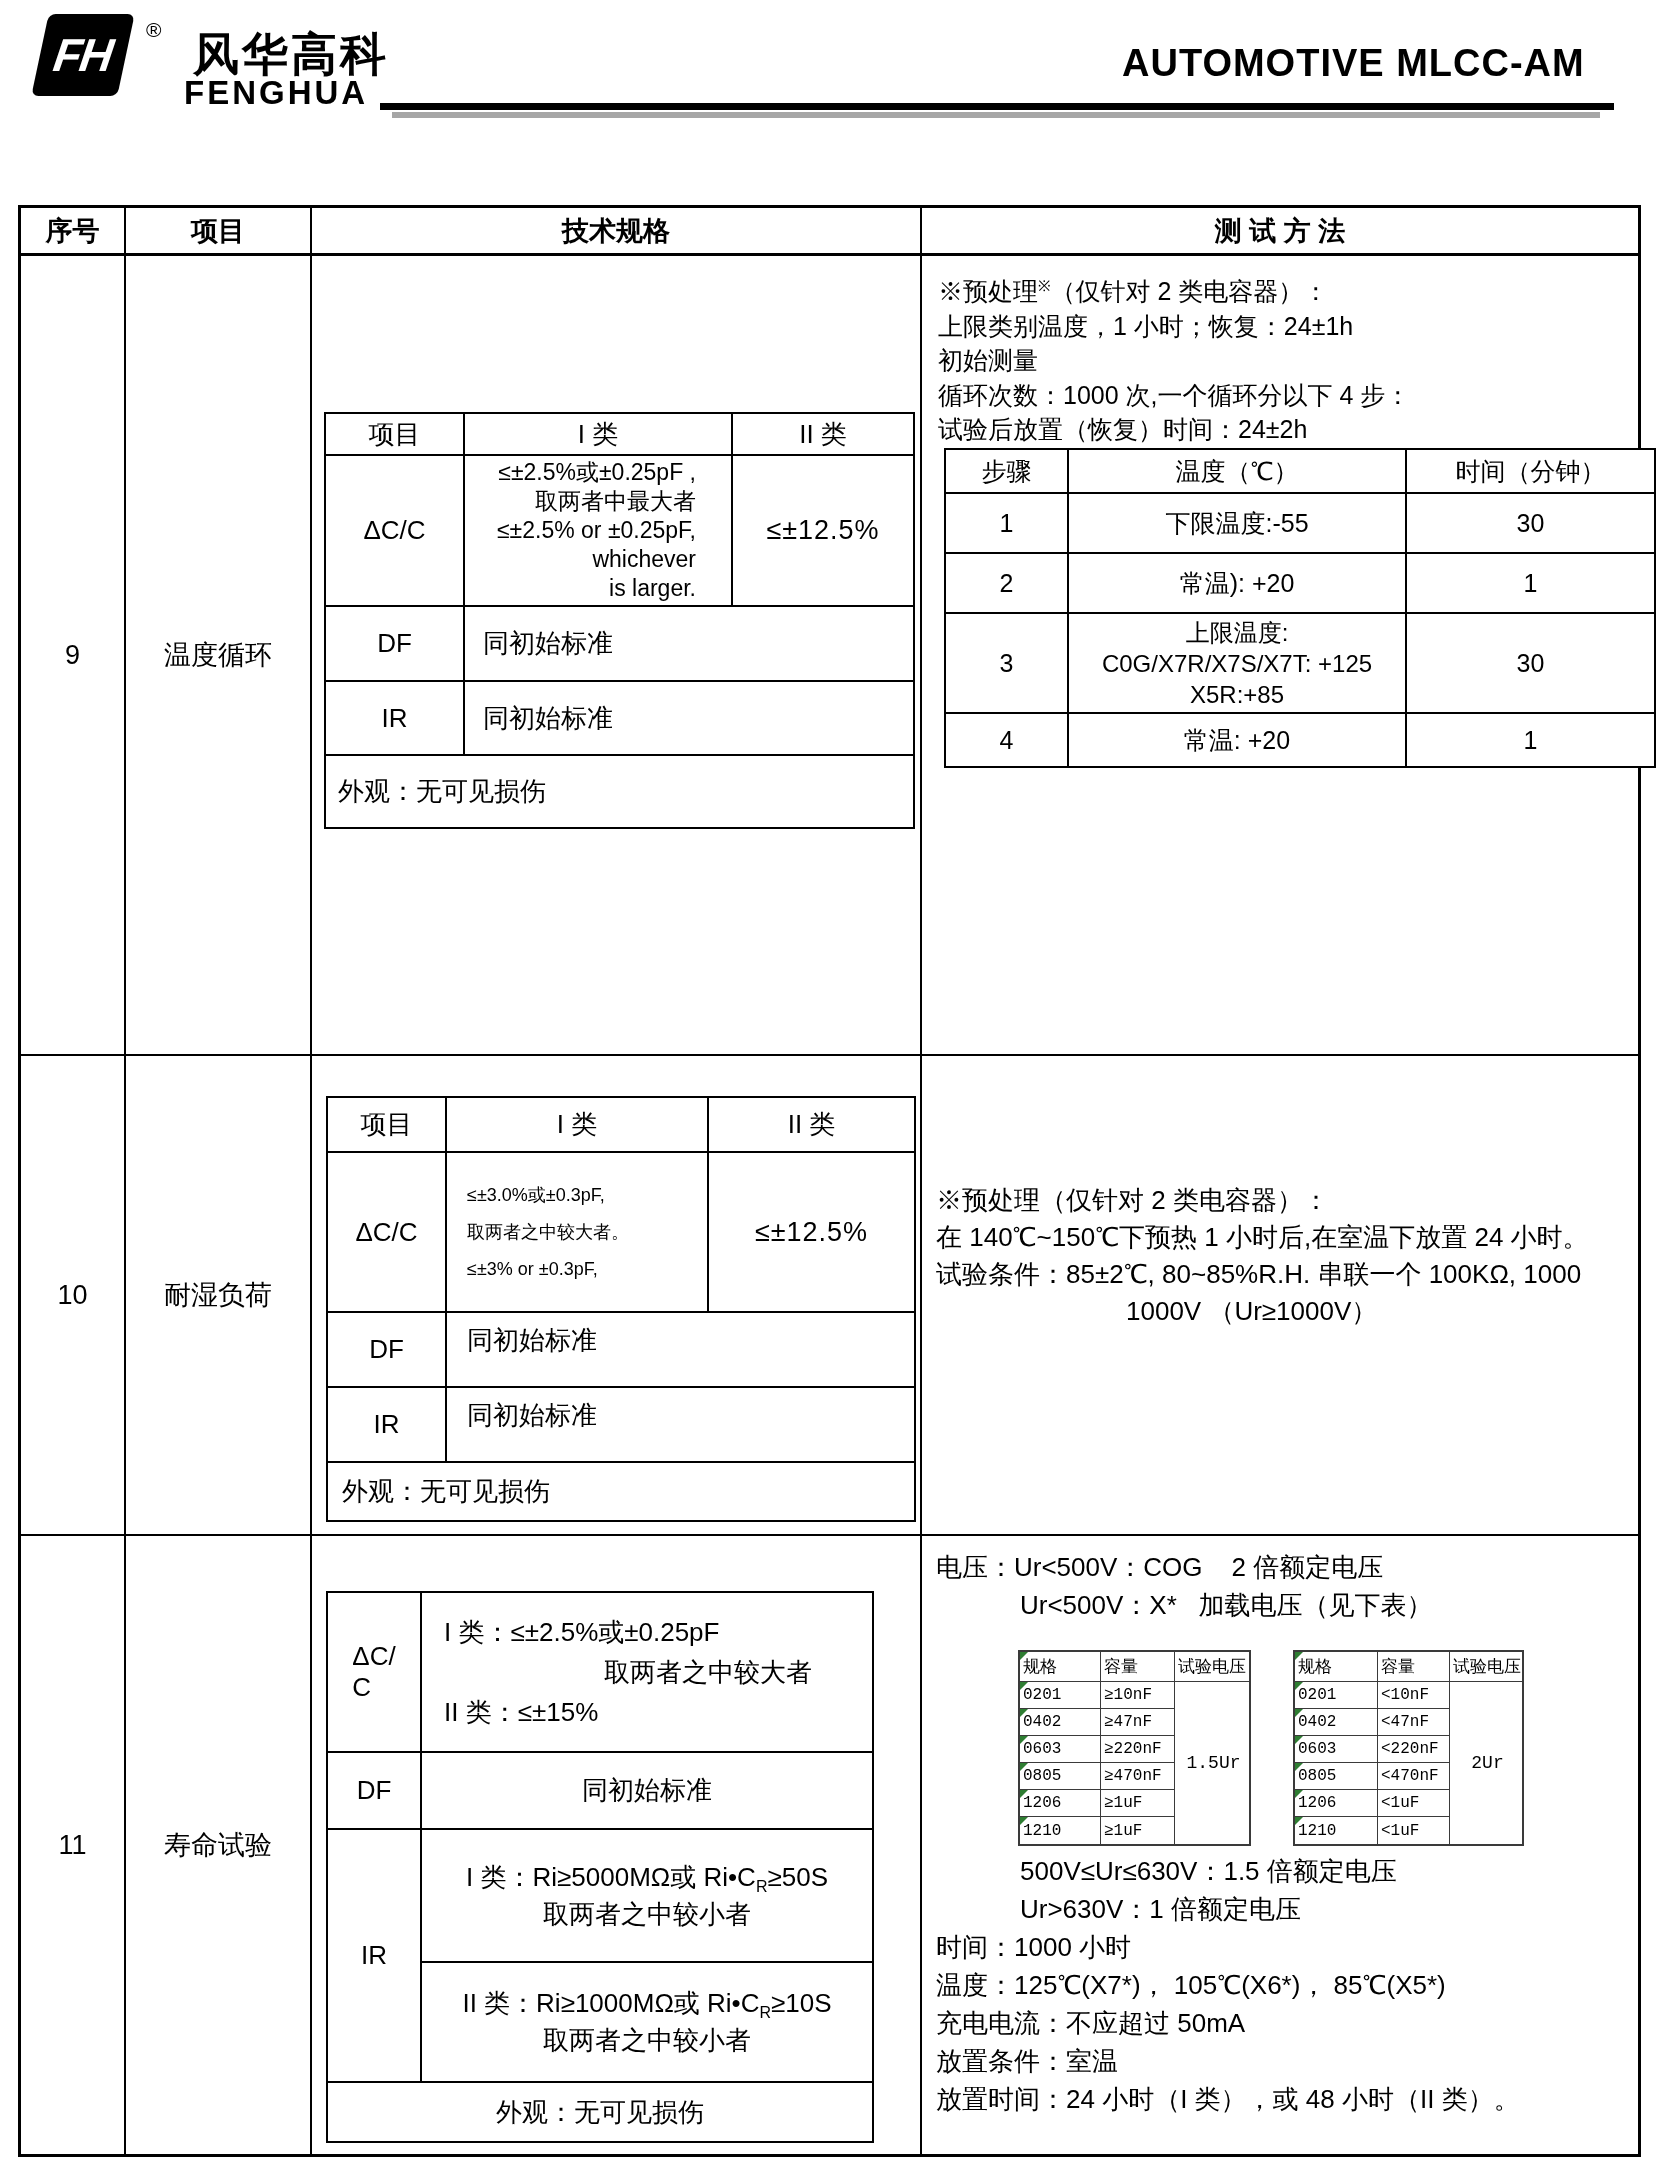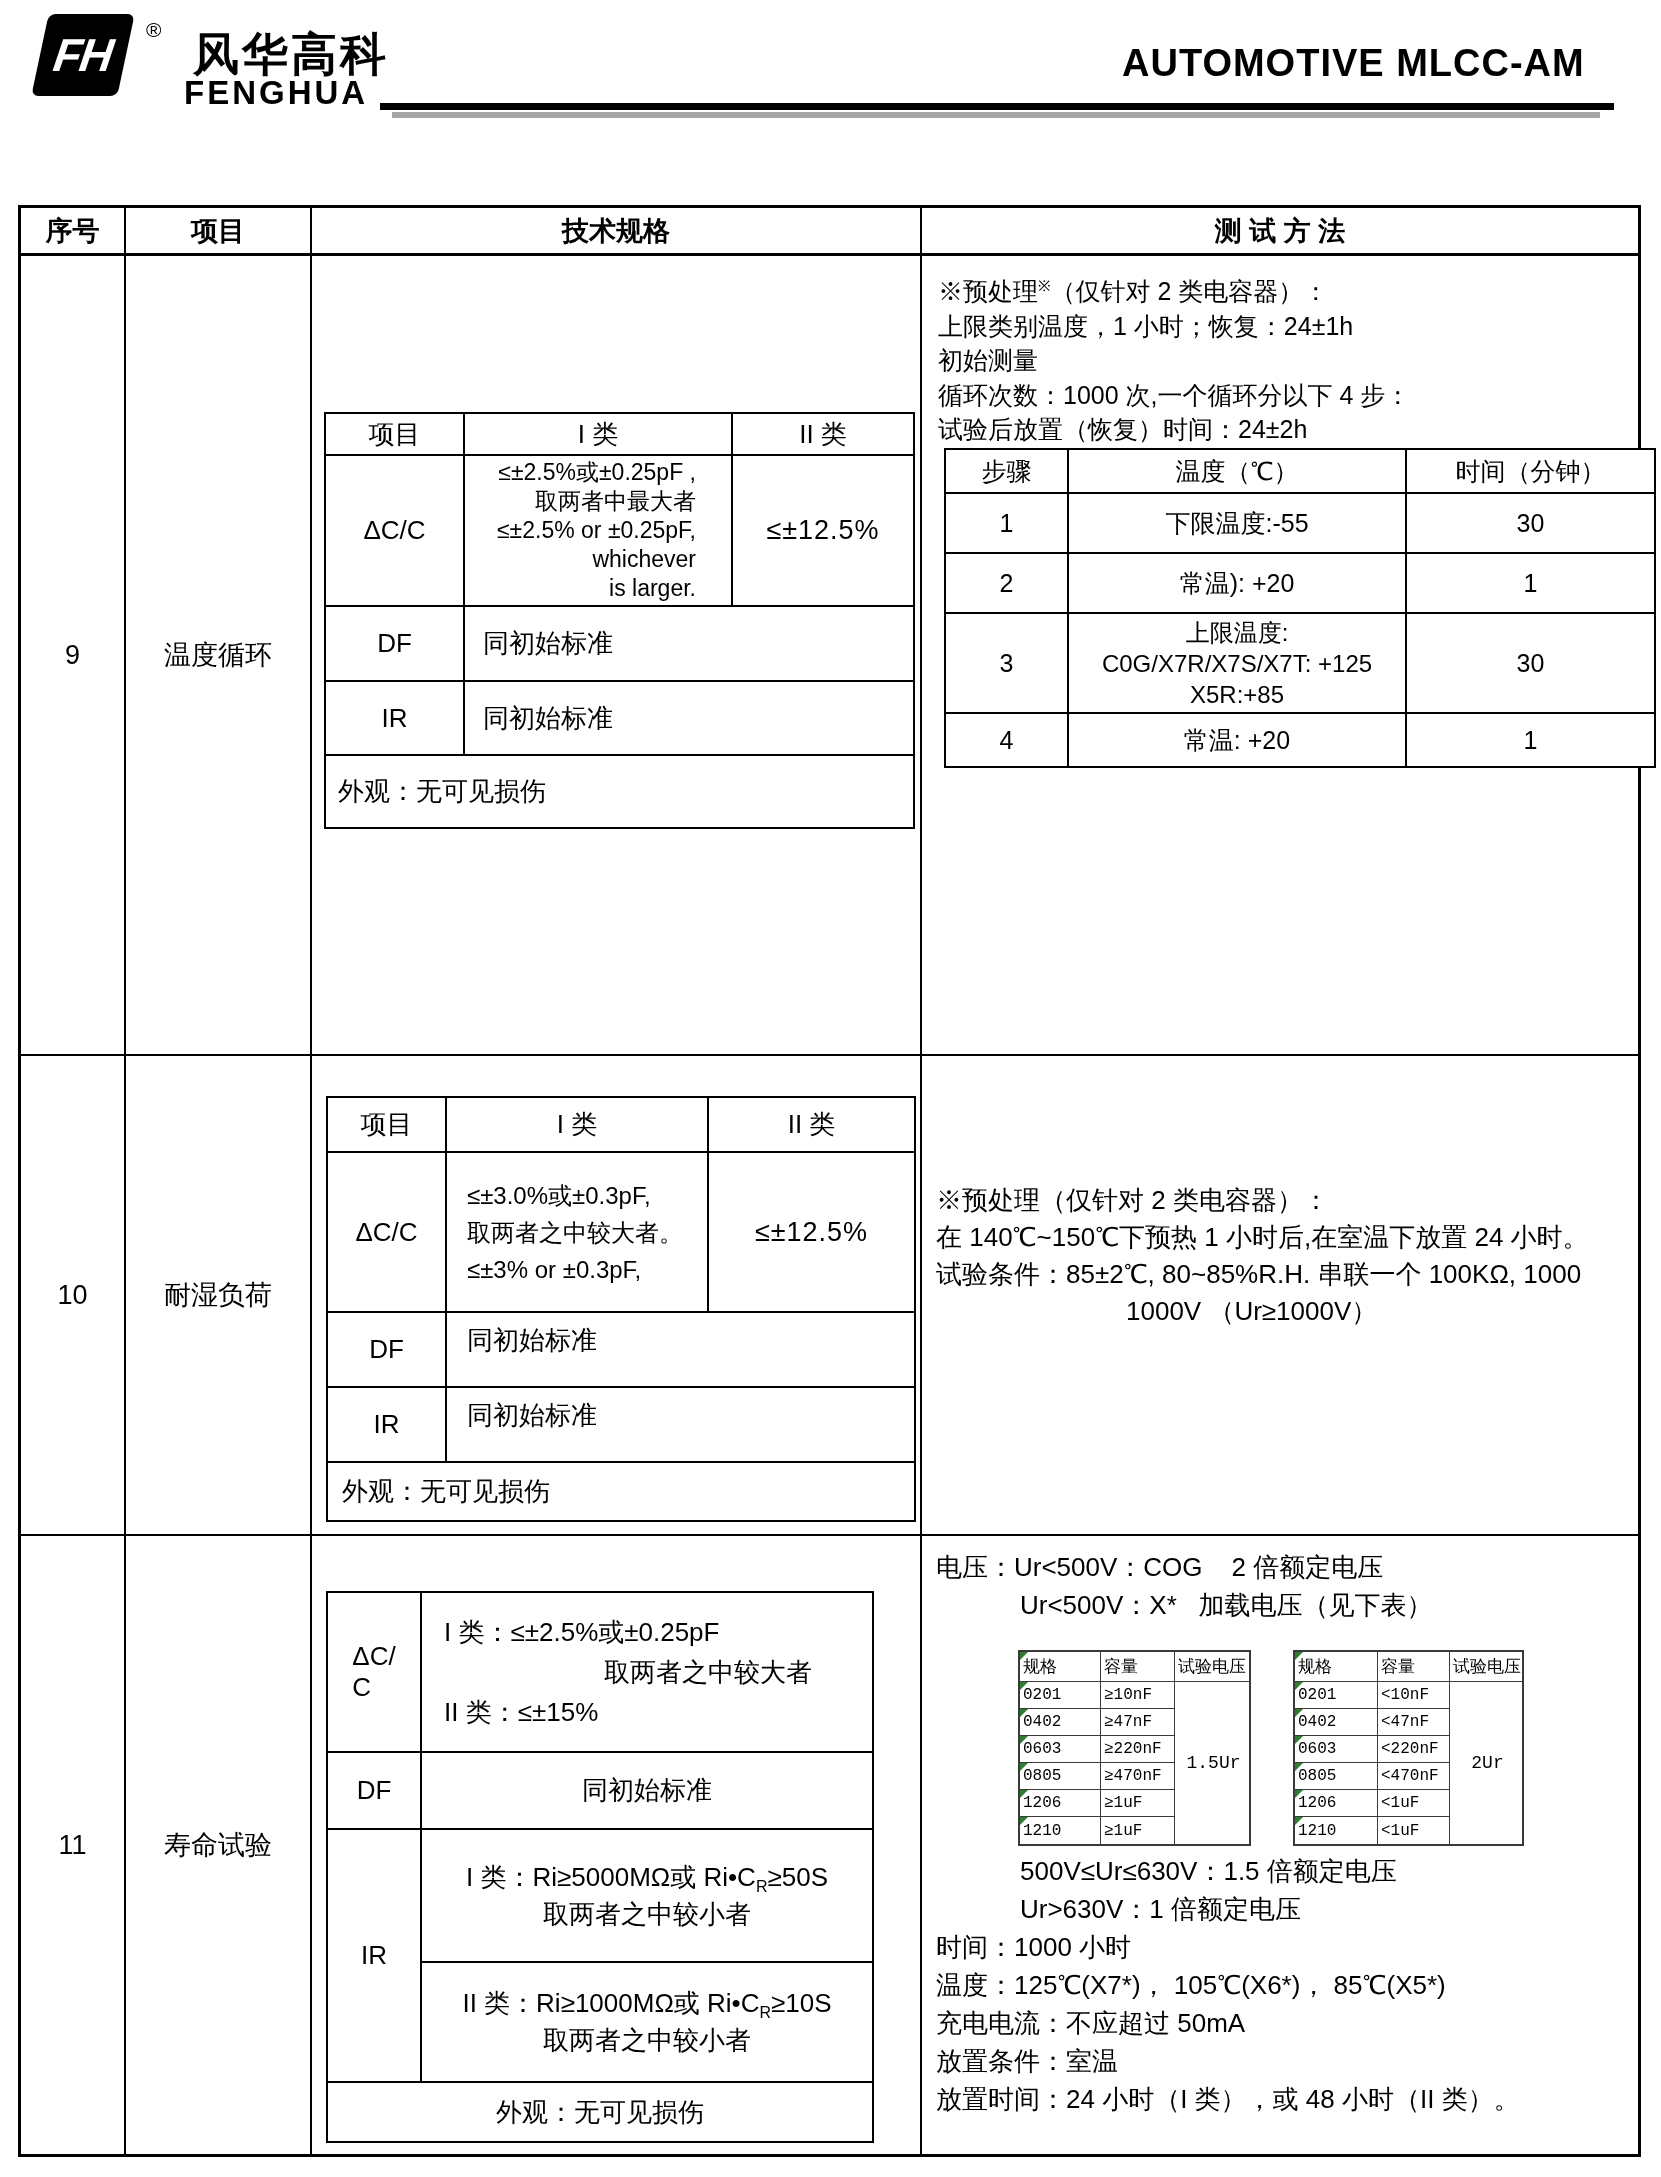--- a/index.html
+++ b/index.html
@@ -33,21 +33,21 @@
   .pre{white-space:pre-line;}
   .sp2{grid-column:span 2;}
   .sp3{grid-column:span 3;}
   .rs2{grid-row:span 2;}
   .topleft{align-items:flex-start;justify-content:flex-start;padding-top:10px;}
 
   #t9{left:12px;top:156px;width:591px;height:417px;grid-template-columns:139px 268px 1fr;grid-template-rows:42px 151px 75px 74px 1fr;}
   #t9 .dccv{font-size:23px;line-height:29px;padding-left:32px;text-align:right;}
   #t9 .big{font-size:27px;letter-spacing:1px;}
   #t10{left:14px;top:40px;width:590px;height:426px;grid-template-columns:119px 262px 1fr;grid-template-rows:55px 160px 75px 75px 1fr;}
-  #t10 .dccv{font-size:24px;line-height:37px;padding-left:20px;text-align:left;}
+  #t10 .dccv{font-size:18px;line-height:37px;padding-left:20px;text-align:left;}
   #t10 .big{font-size:27px;letter-spacing:1px;}
   #t11{left:14px;top:55px;width:548px;height:552px;grid-template-columns:94px 1fr;grid-template-rows:160px 77px 133px 120px 1fr;}
   .dcc11{display:flex;flex-direction:column;justify-content:center;align-items:stretch;font-size:26px;line-height:40px;padding-left:22px;}
   .dcc11 .ind{text-indent:160px;}
   .two-line{flex-direction:column;line-height:37px;}
 
   
   .mlines{position:absolute;left:16px;top:18px;}
   .m-line{font-size:25px;line-height:34.5px;white-space:pre;}
   sup.mk{font-size:15px;vertical-align:super;line-height:0;}

